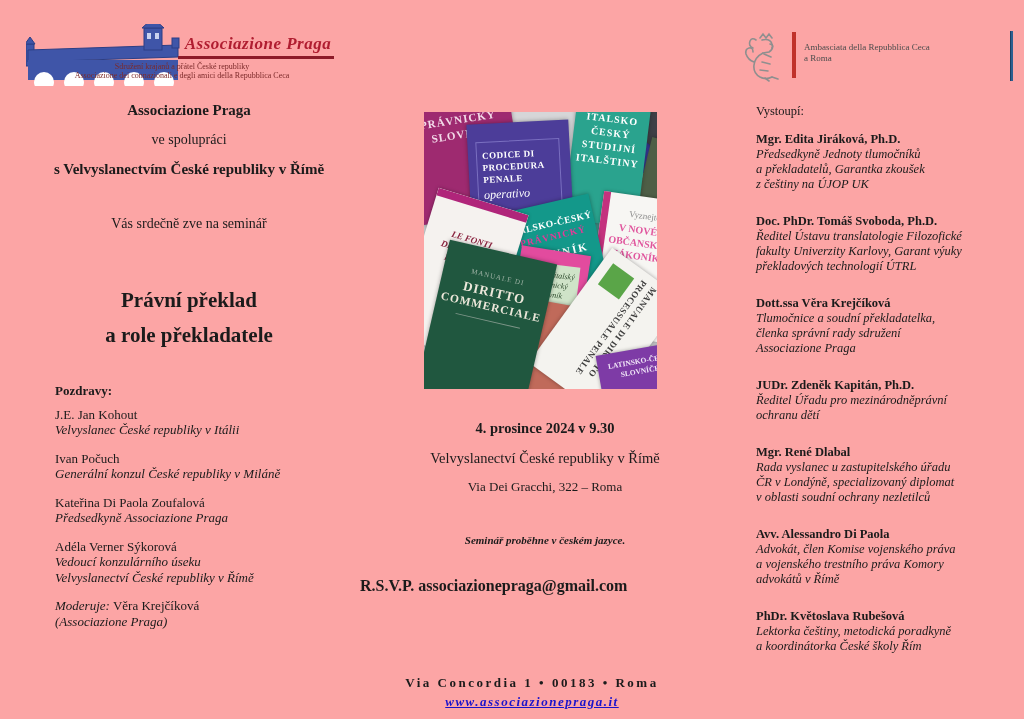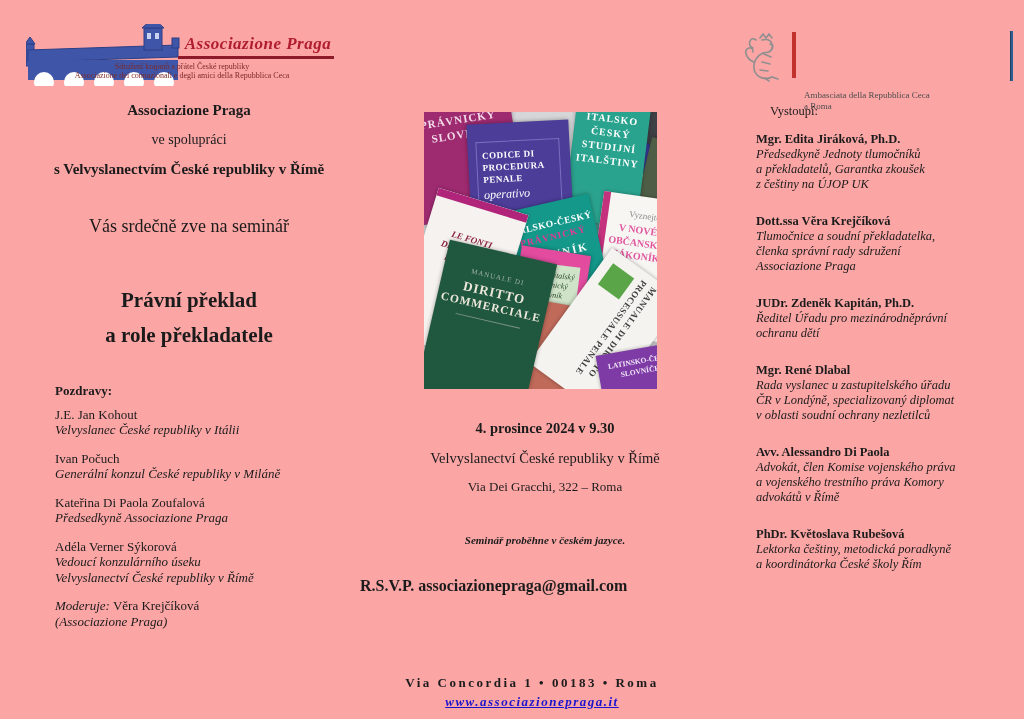--- a/index.html
+++ b/index.html
@@ -20,30 +20,30 @@
     letter-spacing:0.5px; white-space:nowrap;
   }
   .logo-underline { position:absolute; left:152px; top:36px; width:156px; height:3px; background:#8c1a28; }
   .logo-subs { position:absolute; left:0px; top:42px; width:312px; text-align:center;
     font-size:8px; line-height:9px; color:#7c2a2a; }
 
   
   #embassy { left:740px; top:28px; width:230px; height:56px; }
   #lion-svg { position:absolute; left:0; top:4px; }
   .embassy-redbar { position:absolute; left:52px; top:4px; width:4px; height:46px; background:#c0322b; }
-  .embassy-text { position:absolute; left:64px; top:14px; font-size:9px; line-height:11px; color:#4c4c4c; width:160px;margin-top:48px; }
+  .embassy-text { position:absolute; left:64px; top:14px; font-size:9px; line-height:11px; color:#4c4c4c; width:160px; }
   .blue-bar { left:1010px; top:31px; width:3px; height:50px; background:#2e5f90; border-left:1px solid #1c3f63; }
 
   
   .lc { left:10px; width:358px; text-align:center; }
   #intro { top:102px; }
   #intro .b1 { font-size:15px; font-weight:bold; margin-bottom:13px; }
   #intro .b2 { font-size:14px; margin-bottom:13px; }
   #intro .b3 { font-size:15px; font-weight:bold; }
-  #invite { top:216px; font-size:18px; }
+  #invite { top:216px; font-size:14px; }
   #sem-title { top:283px; font-size:21px; font-weight:bold; line-height:35px; }
   #greetings { left:55px; top:383px; width:320px; text-align:left; font-size:13px; line-height:15.5px; }
   #greetings .hd { font-weight:bold; margin-bottom:8px; }
   .greet { margin-bottom:13px; }
   .greet .nm { font-style:normal; }
   .greet .rl { font-style:italic; white-space:pre-line; }
   .mod { margin-top:0; }
   .mod .lbl { font-style:italic; }
   .mod .org { font-style:italic; }
 
@@ -53,21 +53,21 @@
   #venue { top:450px; font-size:14.5px; }
   #addr  { top:479px; font-size:13px; }
   #langnote { top:534px; font-size:11px; font-style:italic; font-weight:600; }
   #rsvp  { left:360px; width:370px; top:577px; font-size:16px; font-weight:bold; }
   #footer-addr { left:312px; width:440px; top:675px; font-size:13px; font-weight:bold; letter-spacing:2.5px; }
   #footer-web  { left:312px; width:440px; top:694px; font-size:13px; }
   #footer-web a { color:#1a12cc; font-weight:bold; font-style:italic; letter-spacing:1.5px; text-decoration:underline; }
 
   
   #speakers { left:756px; top:104px; width:256px; text-align:left; font-size:12.5px; line-height:15px; }
-  #speakers .hd { margin-bottom:13px;margin-left:14px; }
+  #speakers .hd { margin-bottom:13px; }
   .spk { margin-bottom:22px; }
   .spk .nm { font-weight:bold; }
   .spk .ds { font-style:italic; white-space:pre-line; }
 
   
   #photo { left:424px; top:112px; width:233px; height:277px; background:#d6d6d8; overflow:hidden; }
   .bk { position:absolute; box-shadow:0 0 4px rgba(0,0,0,0.35); overflow:hidden; }
   .bk div, .bk span { display:block; }
   .knit { position:absolute; left:112px; top:80px; width:95px; height:110px; background:#47968e; border-radius:45% 55% 50% 50%; }
   .knit2 { position:absolute; left:150px; top:120px; width:70px; height:80px; background:#3a857e; border-radius:50%; }
@@ -280,20 +280,26 @@
   <div class="abs" id="speakers">
     <div class="hd">Vystoupí:</div>
 
     <div class="spk">
       <div class="nm">Mgr. Edita Jiráková, Ph.D.</div>
       <div class="ds">Předsedkyně Jednoty tlumočníků
 a překladatelů, Garantka zkoušek
 z češtiny na ÚJOP UK</div>
     </div>
     <div class="spk">
+      <div class="nm">Doc. PhDr. Tomáš Svoboda, Ph.D.</div>
+      <div class="ds">Ředitel Ústavu translatologie Filozofické
+fakulty Univerzity Karlovy, Garant výuky
+překladových technologií ÚTRL</div>
+    </div>
+    <div class="spk">
       <div class="nm">Dott.ssa Věra Krejčíková</div>
       <div class="ds">Tlumočnice a soudní překladatelka,
 členka správní rady sdružení
 Associazione Praga</div>
     </div>
     <div class="spk">
       <div class="nm">JUDr. Zdeněk Kapitán, Ph.D.</div>
       <div class="ds">Ředitel Úřadu pro mezinárodněprávní
 ochranu dětí</div>
     </div>

